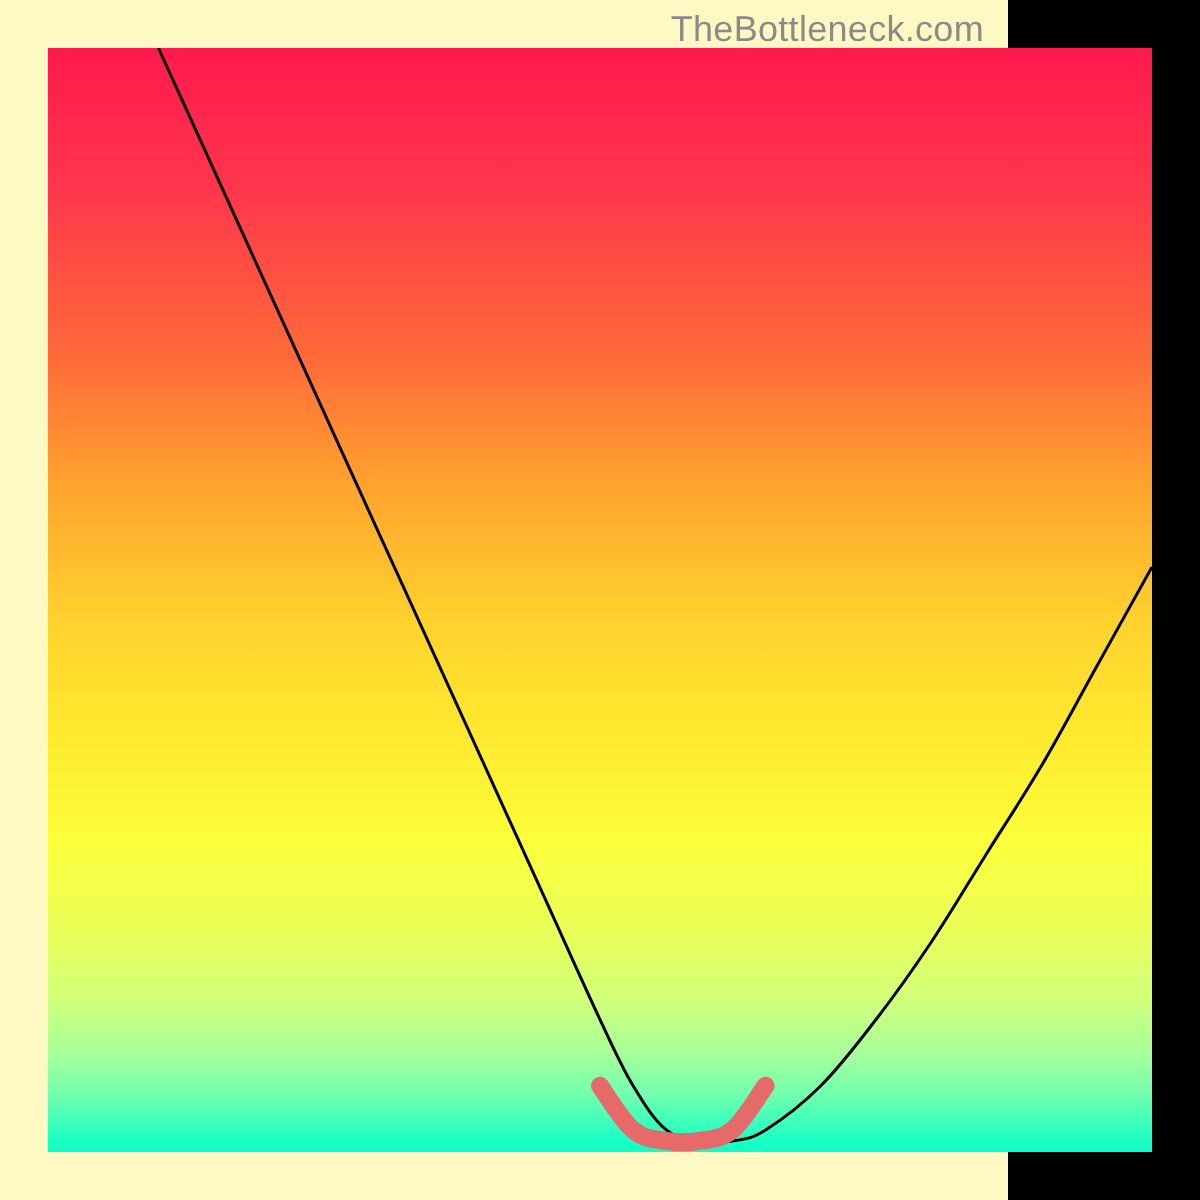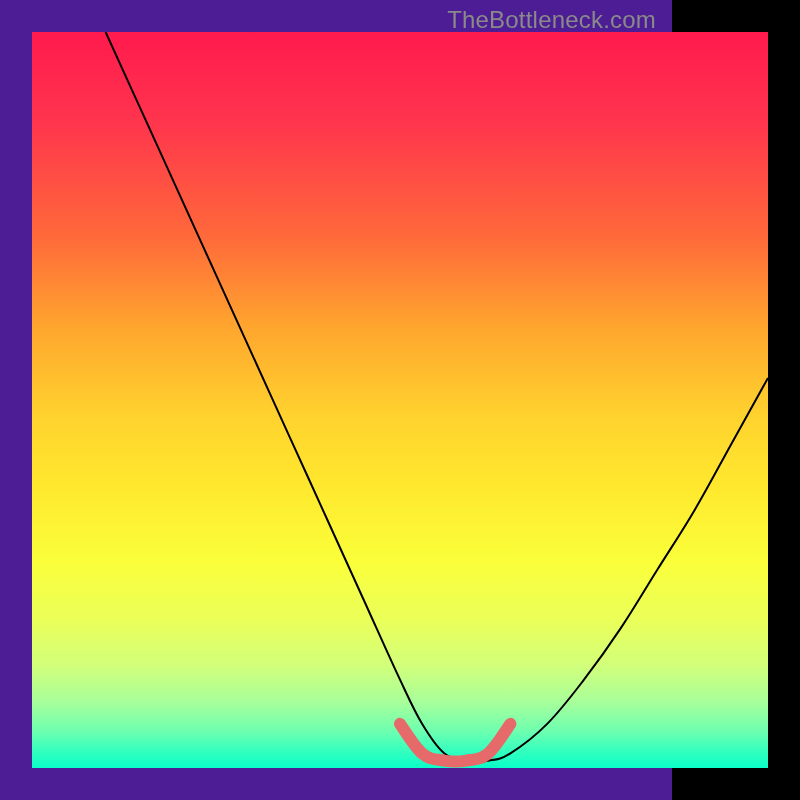--- a/index.html
+++ b/index.html
@@ -2,21 +2,21 @@
 <html><head>
 <meta charset="utf-8">
 <style>
   * { margin: 0; padding: 0; box-sizing: border-box; }
   html, body { width: 800px; height: 800px; overflow: hidden; }
   body { background: #000; font-family: Arial, sans-serif; }
   .frame {
     position: relative;
     width: 672px;
     height: 800px;
-    background: #4c1d95;
+    background: #fef9c3;
     text-align: right;
   }
   .plot-area {
     position: absolute;
     left: 32px;
     top: 32px;
     width: 736px;
     height: 736px;
     background: linear-gradient(to bottom,
       #ff1a4d 0%,

